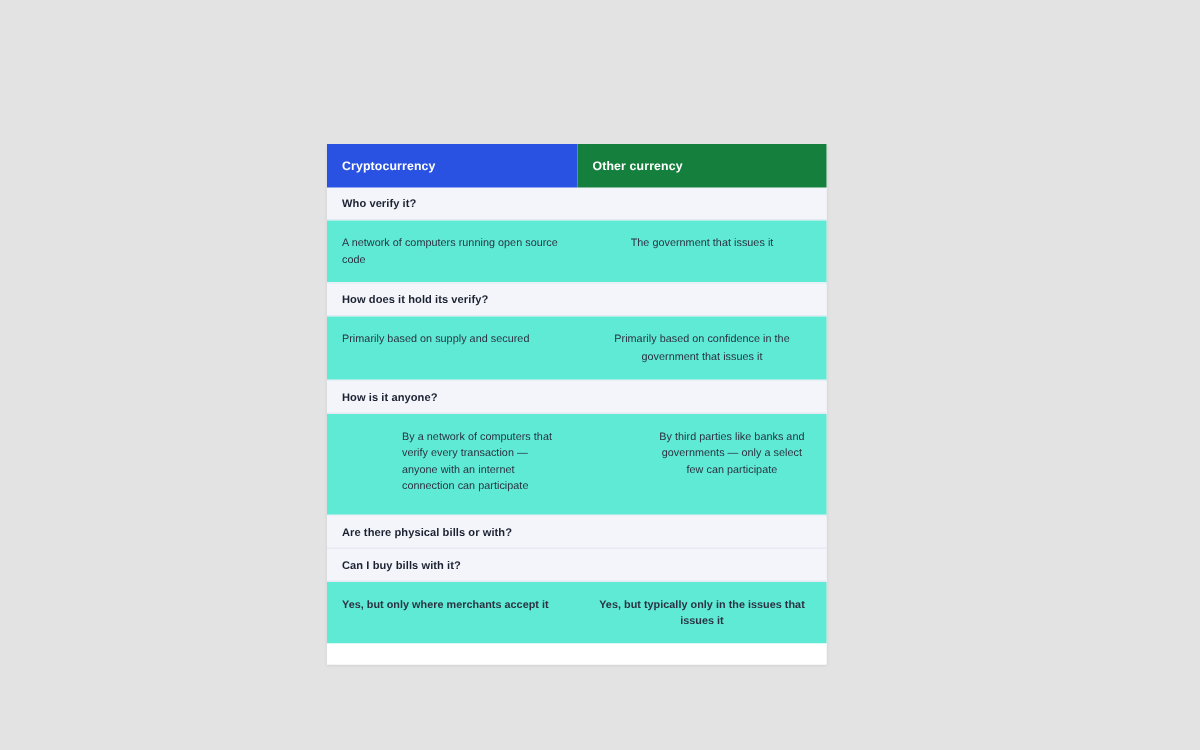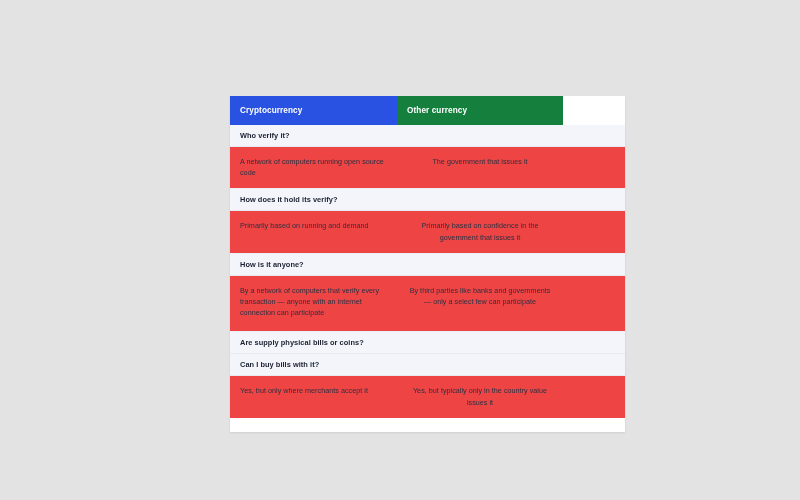--- a/index.html
+++ b/index.html
@@ -10,23 +10,23 @@
     width: 800px;
     height: 500px;
     background: #e3e3e3;
     font-family: "Liberation Sans", sans-serif;
     overflow: hidden;
     position: relative;
   }
 
   #comparison-table {
     position: absolute;
-    left: 230px;
+    left: 218px;
     top: 96px;
-    width: 395px;
+    width: 333px;
     background: #ffffff;
     box-shadow: 0 1px 2px rgba(20, 25, 45, 0.10);
   }
 
   
   .table-header {
     display: flex;
     width: 100%;
   }
   .header-cell {
@@ -66,43 +66,45 @@
     font-weight: bold;
     color: #1b2130;
     line-height: 11px;
     letter-spacing: 0.05px;
   }
 
   
   .answer-row {
     display: flex;
     width: 100%;
-    background: #ef4444;
+    background: #5eead4;
     border-bottom: 1px solid #eceff5;
   }
   .answer-row.last {
     border-bottom: none;
+    font-weight: bold;
   }
   .answer-cell {
     box-sizing: border-box;
     padding: 9px 10px 10px 10px;
     font-size: 7.2px;
     line-height: 11.2px;
     color: #2b3142;
     letter-spacing: 0.03px;
   }
   .answer-cell.left {
     width: 167px;
   }
   .answer-cell.right {
     width: 166px;
     text-align: center;
   }
   .answer-row.tall .answer-cell {
     padding-bottom: 13px;
+    margin-left: 40px;
   }
   .answer-row.short .answer-cell {
     padding: 10px 10px 12px 10px;
   }
   .table-footer-pad {
     height: 14px;
     background: #ffffff;
   }
 </style>
 </head>
@@ -124,39 +126,39 @@
   </div>
   <div class="answer-row">
     <div class="answer-cell left">A network of computers running open source code</div>
     <div class="answer-cell right">The government that issues it</div>
   </div>
 
   <div class="question-row">
     <span class="question-text">How does it hold its verify?</span>
   </div>
   <div class="answer-row">
-    <div class="answer-cell left">Primarily based on running and demand</div>
+    <div class="answer-cell left">Primarily based on supply and secured</div>
     <div class="answer-cell right">Primarily based on confidence in the government that issues it</div>
   </div>
 
   <div class="question-row">
     <span class="question-text">How is it anyone?</span>
   </div>
   <div class="answer-row tall">
     <div class="answer-cell left">By a network of computers that verify every transaction — anyone with an internet connection can participate</div>
     <div class="answer-cell right">By third parties like banks and governments — only a select few can participate</div>
   </div>
 
   <div class="question-row">
-    <span class="question-text">Are supply physical bills or coins?</span>
+    <span class="question-text">Are there physical bills or with?</span>
   </div>
 
   <div class="question-row">
     <span class="question-text">Can I buy bills with it?</span>
   </div>
   <div class="answer-row last">
     <div class="answer-cell left">Yes, but only where merchants accept it</div>
-    <div class="answer-cell right">Yes, but typically only in the country value issues it</div>
+    <div class="answer-cell right">Yes, but typically only in the issues that issues it</div>
   </div>
 
   <div class="table-footer-pad"></div>
 
 </div>
 
 </body></html>

